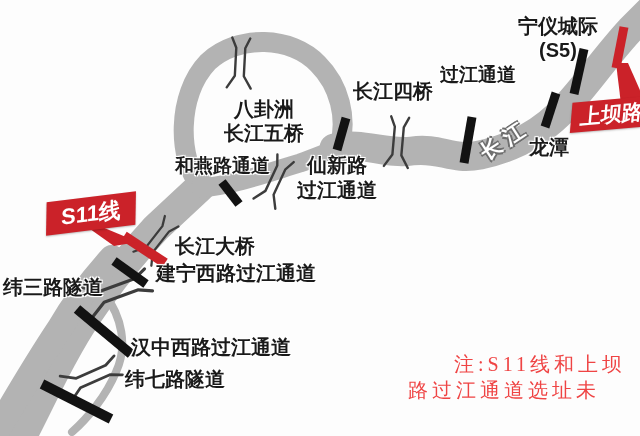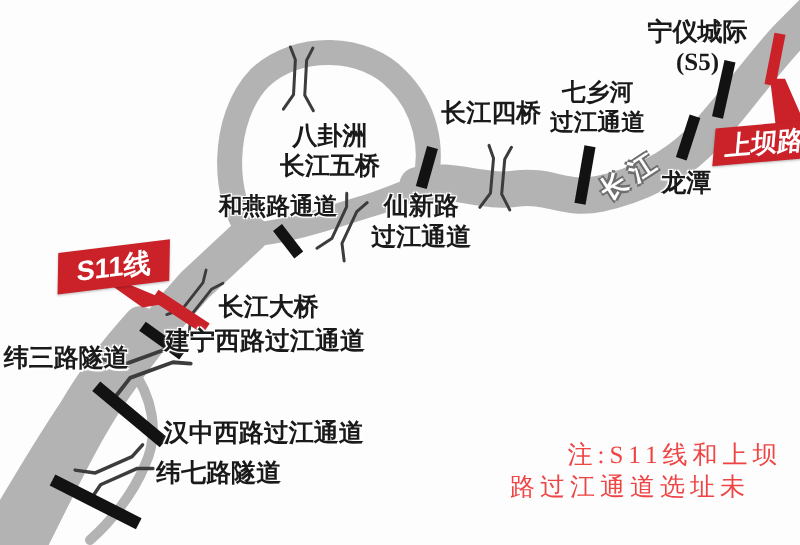--- a/index.html
+++ b/index.html
@@ -75,31 +75,30 @@
     </g>
 
     <g>
       <line x1="124" y1="236" x2="165" y2="263" stroke="#cb2229" stroke-width="10"></line>
       <line x1="624" y1="27" x2="616" y2="68" stroke="#cb2229" stroke-width="9"></line>
       <polygon points="83,224 102,227 138,242 114,246" fill="#cb2229"></polygon>
       <polygon points="616,63 628,63 646,104 621,104" fill="#cb2229"></polygon>
     </g>
   </svg>
 
-  <div class="lbl center" style="left:506px;top:14px;width:104px;font-family:Liberation Serif, serif;">
+  <div class="lbl center" style="left:506px;top:14px;width:104px;">
     <div>宁仪城际</div>
     <div>(S5)</div>
   </div>
 
   <div id="shangba-tag" class="red-tag">
     <span>上坝路</span>
   </div>
 
   <div class="lbl center" style="left:440px;top:63px;width:76px;font-size:19px;">
-    <div>七乡河</div>
     <div>过江通道</div>
   </div>
 
   <div class="lbl" style="left:353px;top:79px;">长江四桥</div>
 
   <div class="lbl center" style="left:222px;top:97px;width:84px;">
     <div>八卦洲</div>
     <div>长江五桥</div>
   </div>
 
@@ -115,21 +114,21 @@
   <div class="lbl" style="left:529px;top:135px;">龙潭</div>
 
   <div id="s11-tag" class="red-tag">
     <span>S11线</span>
   </div>
 
   <div class="lbl" style="left:175px;top:234px;">长江大桥</div>
 
   <div class="lbl" style="left:3px;top:251px;margin-top:24px;">纬三路隧道</div>
 
-  <div class="lbl" style="left:132px;top:261px;">建宁西路过江通道</div>
+  <div class="lbl" style="left:156px;top:261px;">建宁西路过江通道</div>
 
   <div class="lbl" style="left:131px;top:335px;">汉中西路过江通道</div>
 
   <div class="lbl" style="left:125px;top:367px;">纬七路隧道</div>
 
 
   <div id="note">
     <div class="n1">注:S11线和上坝</div>
     <div>路过江通道选址未</div>
   </div>

